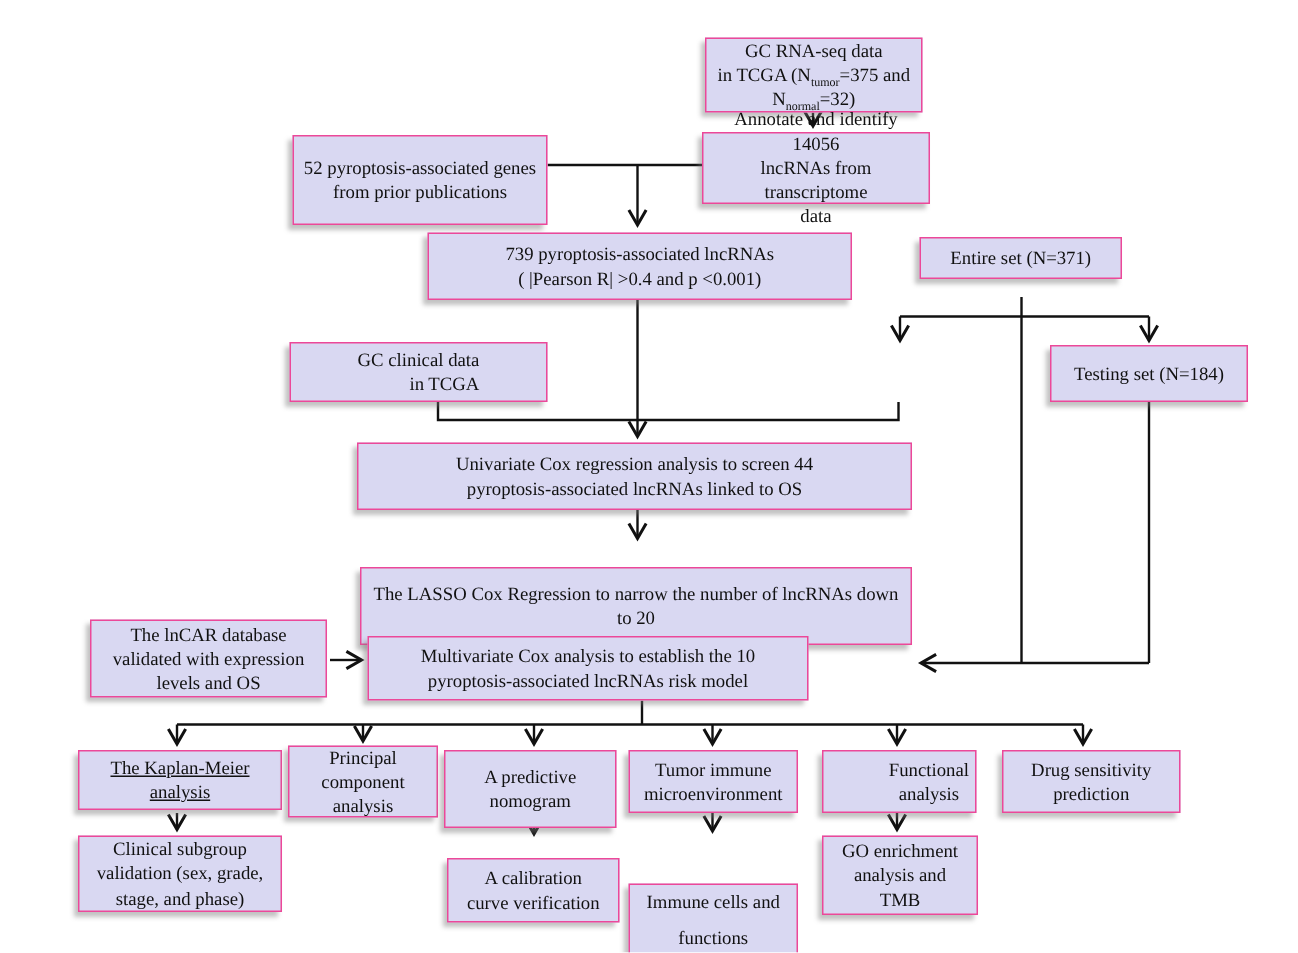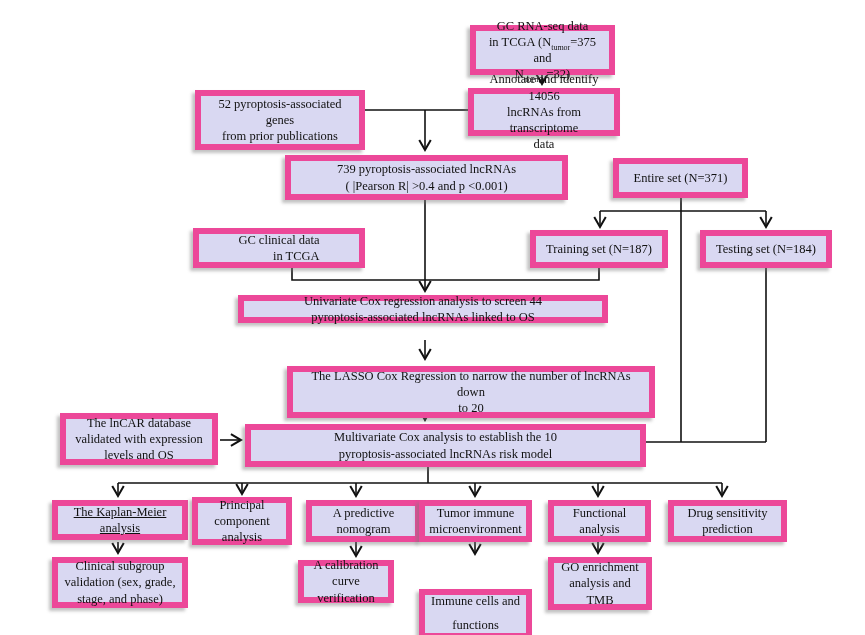--- a/index.html
+++ b/index.html
@@ -7,21 +7,21 @@
     position:relative;
     width:865px;height:635px;
     background:#ffffff;
     font-family:"Liberation Serif","DejaVu Serif",serif;
     color:#111111;
     overflow:hidden;
   }
   .box{
     position:absolute;
     background:#d9d8f2;
-    border:6px solid #ec4899;
+    border:1px solid #ec4899;
     box-shadow:-3px 3px 3px rgba(120,120,120,0.45);
     display:flex;align-items:center;justify-content:center;
     text-align:center;
     font-size:12.5px;line-height:1.3;
     box-sizing:border-box;
     padding:3px 4px;
   }
   .txt{white-space:pre-line;}
   .tall{line-height:1.9;margin-top:31px;}
   sub{font-size:8px;line-height:0;}
@@ -86,96 +86,93 @@
   <div class="box" style="left:195px;top:90px;width:170px;height:60px;">
     <span class="txt">52 pyroptosis-associated genes
 from prior publications</span>
   </div>
 
   <div class="box" style="left:285px;top:155px;width:283px;height:45px;">
     <span class="txt">739 pyroptosis-associated lncRNAs
 ( |Pearson R| &gt;0.4 and p &lt;0.001)</span>
   </div>
 
-  <div class="box" style="left:613px;top:158px;width:135px;height:40px;">
+  <div class="box" style="left:613px;top:158px;width:135px;height:28px;">
     <span class="txt">Entire set (N=371)</span>
   </div>
 
   <div class="box" style="left:193px;top:228px;width:172px;height:40px;text-align:right;">
     <span class="txt">GC clinical data
 in TCGA</span>
   </div>
 
-  <div class="box" style="left:530px;top:230px;width:138px;height:38px;">
-    <span class="txt">Training set (N=187)</span>
-  </div>
 
   <div class="box" style="left:700px;top:230px;width:132px;height:38px;">
     <span class="txt">Testing set (N=184)</span>
   </div>
 
-  <div class="box" style="left:238px;top:295px;width:370px;height:28px;">
+  <div class="box" style="left:238px;top:295px;width:370px;height:45px;">
     <span class="txt">Univariate Cox regression analysis to screen 44
 pyroptosis-associated lncRNAs linked to OS</span>
   </div>
 
-  <div class="box" style="left:240px;top:366px;width:368px;height:52px;margin-left:47px;">
+  <div class="box" style="left:240px;top:378px;width:368px;height:52px;">
     <span class="txt">The LASSO Cox Regression to narrow the number of lncRNAs down
 to 20</span>
   </div>
 
   <div class="box" style="left:60px;top:413px;width:158px;height:52px;">
     <span class="txt">The lnCAR database
 validated with expression
 levels and OS</span>
   </div>
 
-  <div class="box" style="left:245px;top:424px;width:401px;height:43px;">
+  <div class="box" style="left:245px;top:424px;width:294px;height:43px;">
     <span class="txt">Multivariate Cox analysis to establish the 10
 pyroptosis-associated lncRNAs risk model</span>
   </div>
 
   <div class="box" style="left:52px;top:500px;width:136px;height:40px;text-decoration:underline;">
     <span class="txt">The Kaplan-Meier
 analysis</span>
   </div>
 
   <div class="box" style="left:192px;top:497px;width:100px;height:48px;">
     <span class="txt">Principal
 component
 analysis</span>
   </div>
 
-  <div class="box" style="left:306px;top:500px;width:115px;height:42px;">
+  <div class="box" style="left:296px;top:500px;width:115px;height:52px;">
     <span class="txt">A predictive
 nomogram</span>
   </div>
 
   <div class="box" style="left:419px;top:500px;width:113px;height:42px;">
     <span class="txt">Tumor immune
 microenvironment</span>
   </div>
 
-  <div class="box" style="left:548px;top:500px;width:103px;height:42px;">
+  <div class="box" style="left:548px;top:500px;width:103px;height:42px;justify-content:flex-end;">
     <span class="txt">Functional
 analysis</span>
   </div>
 
   <div class="box" style="left:668px;top:500px;width:119px;height:42px;">
     <span class="txt">Drug sensitivity
 prediction</span>
   </div>
 
   <div class="box" style="left:52px;top:557px;width:136px;height:51px;">
     <span class="txt">Clinical subgroup
 validation (sex, grade,
 stage, and phase)</span>
   </div>
 
-  <div class="box" style="left:298px;top:560px;width:96px;height:43px;">
+  <div class="box" style="left:298px;top:572px;width:115px;height:43px;">
     <span class="txt">A calibration
 curve verification</span>
   </div>
 
   <div class="box tall" style="left:419px;top:558px;width:113px;height:50px;">
     <span class="txt">Immune cells and
 functions</span>
   </div>
 
   <div class="box" style="left:548px;top:557px;width:104px;height:53px;">

